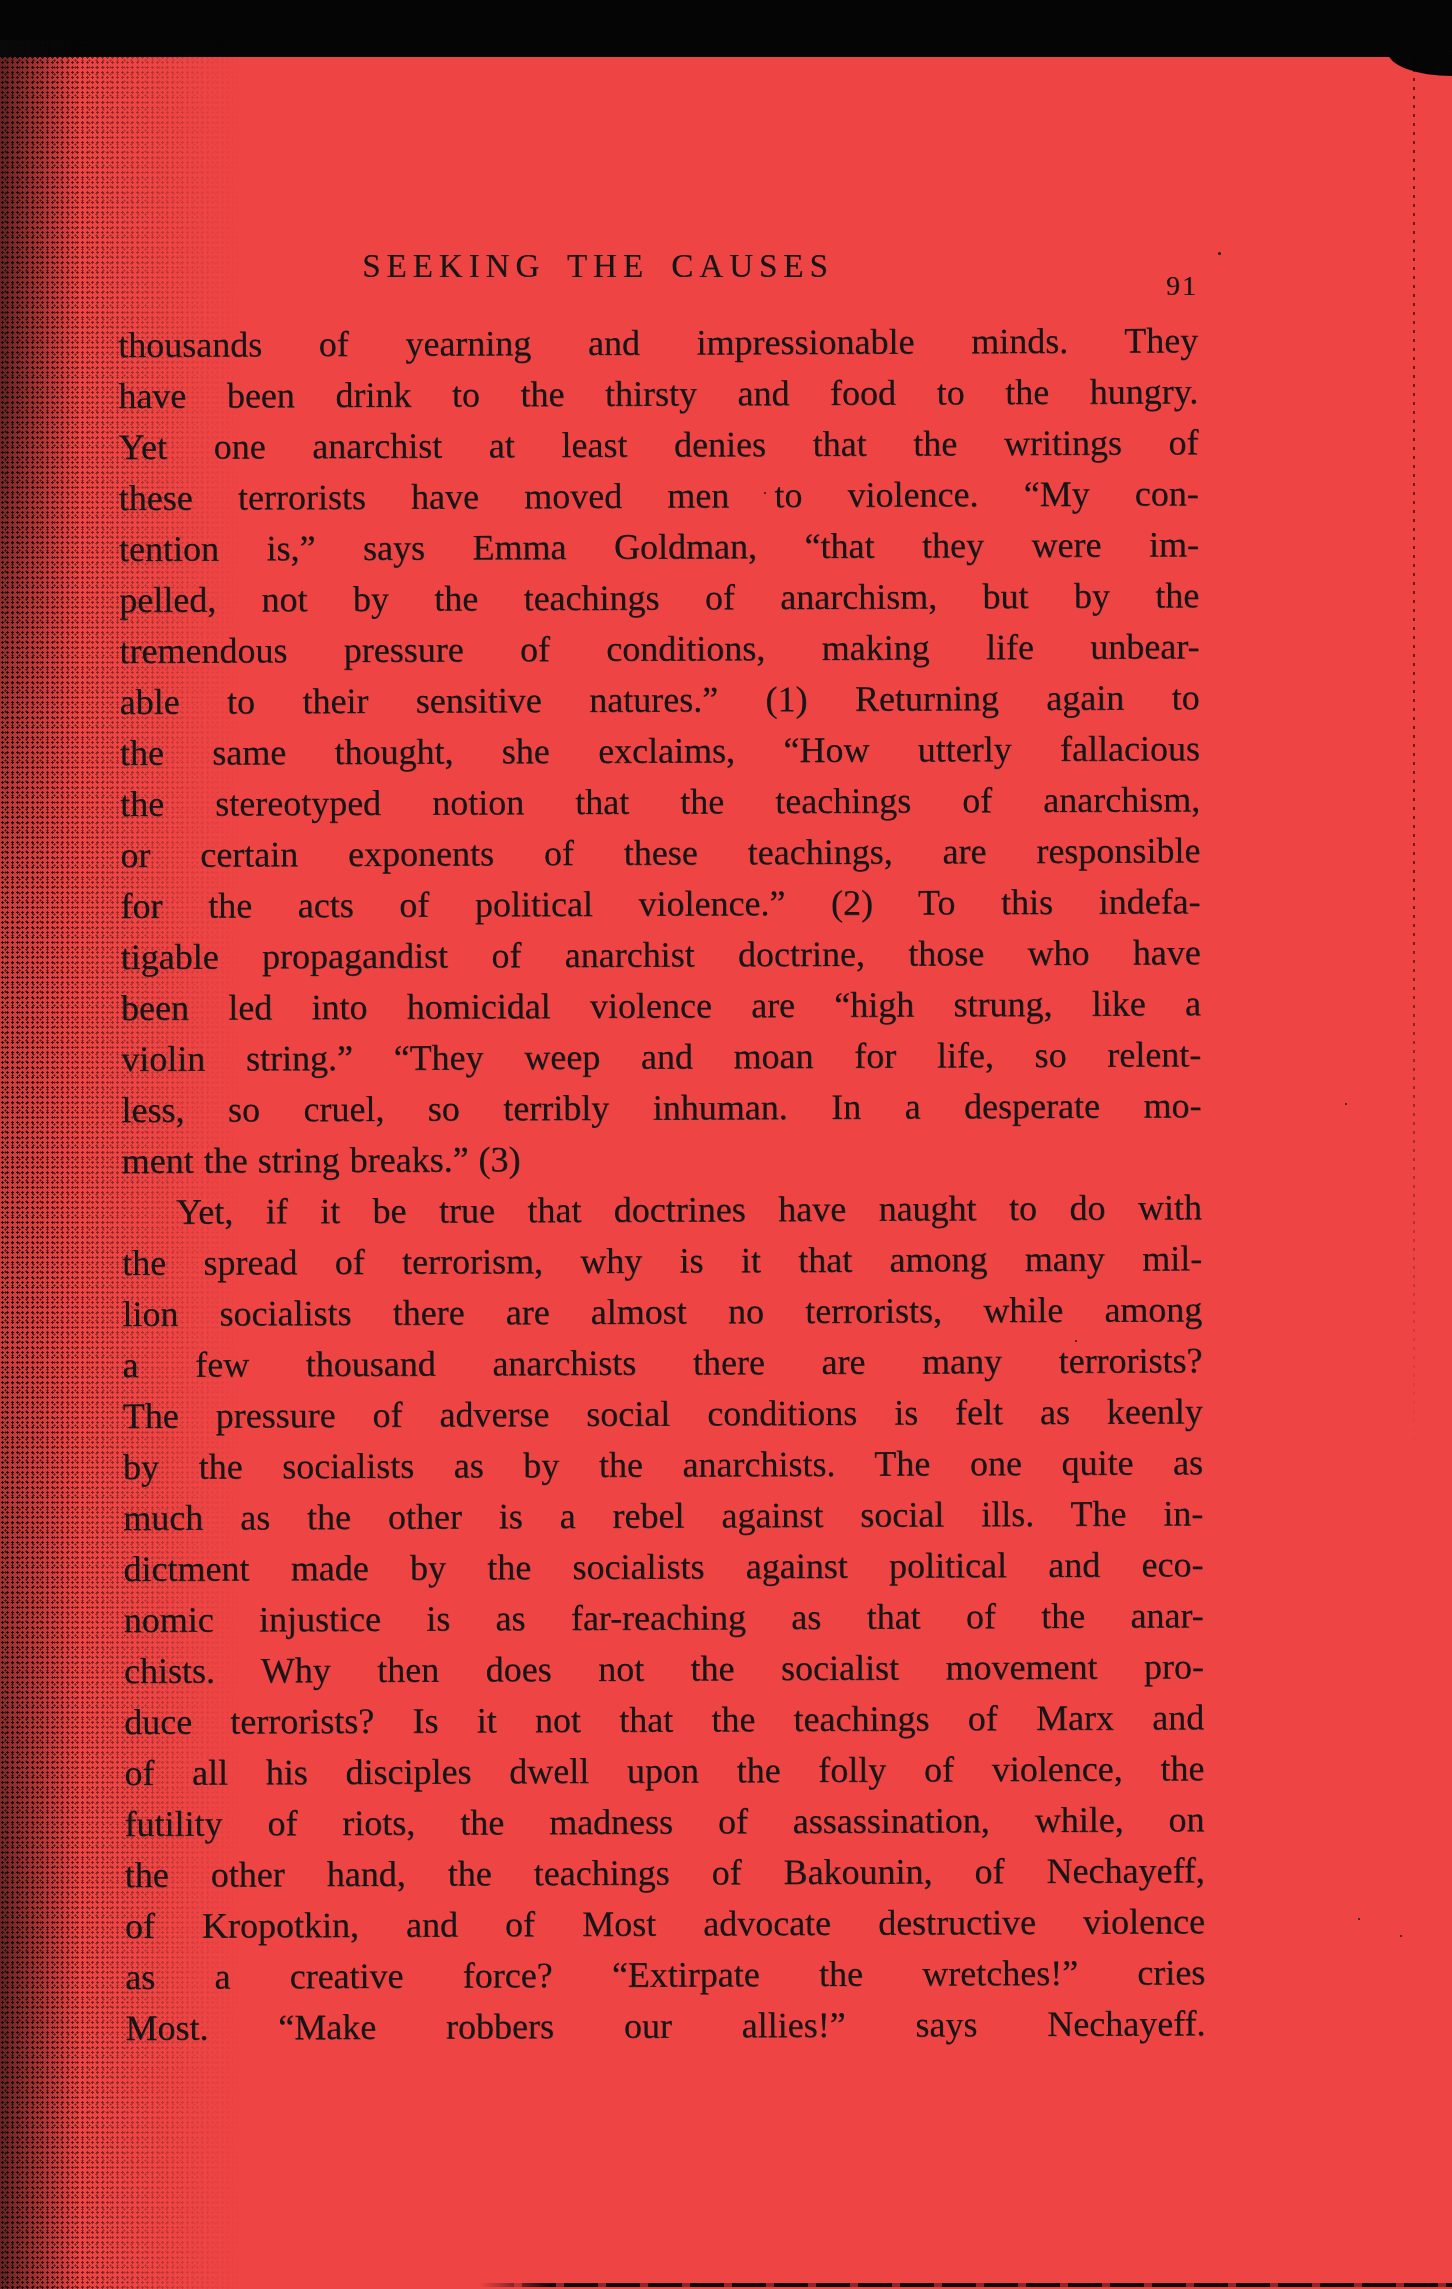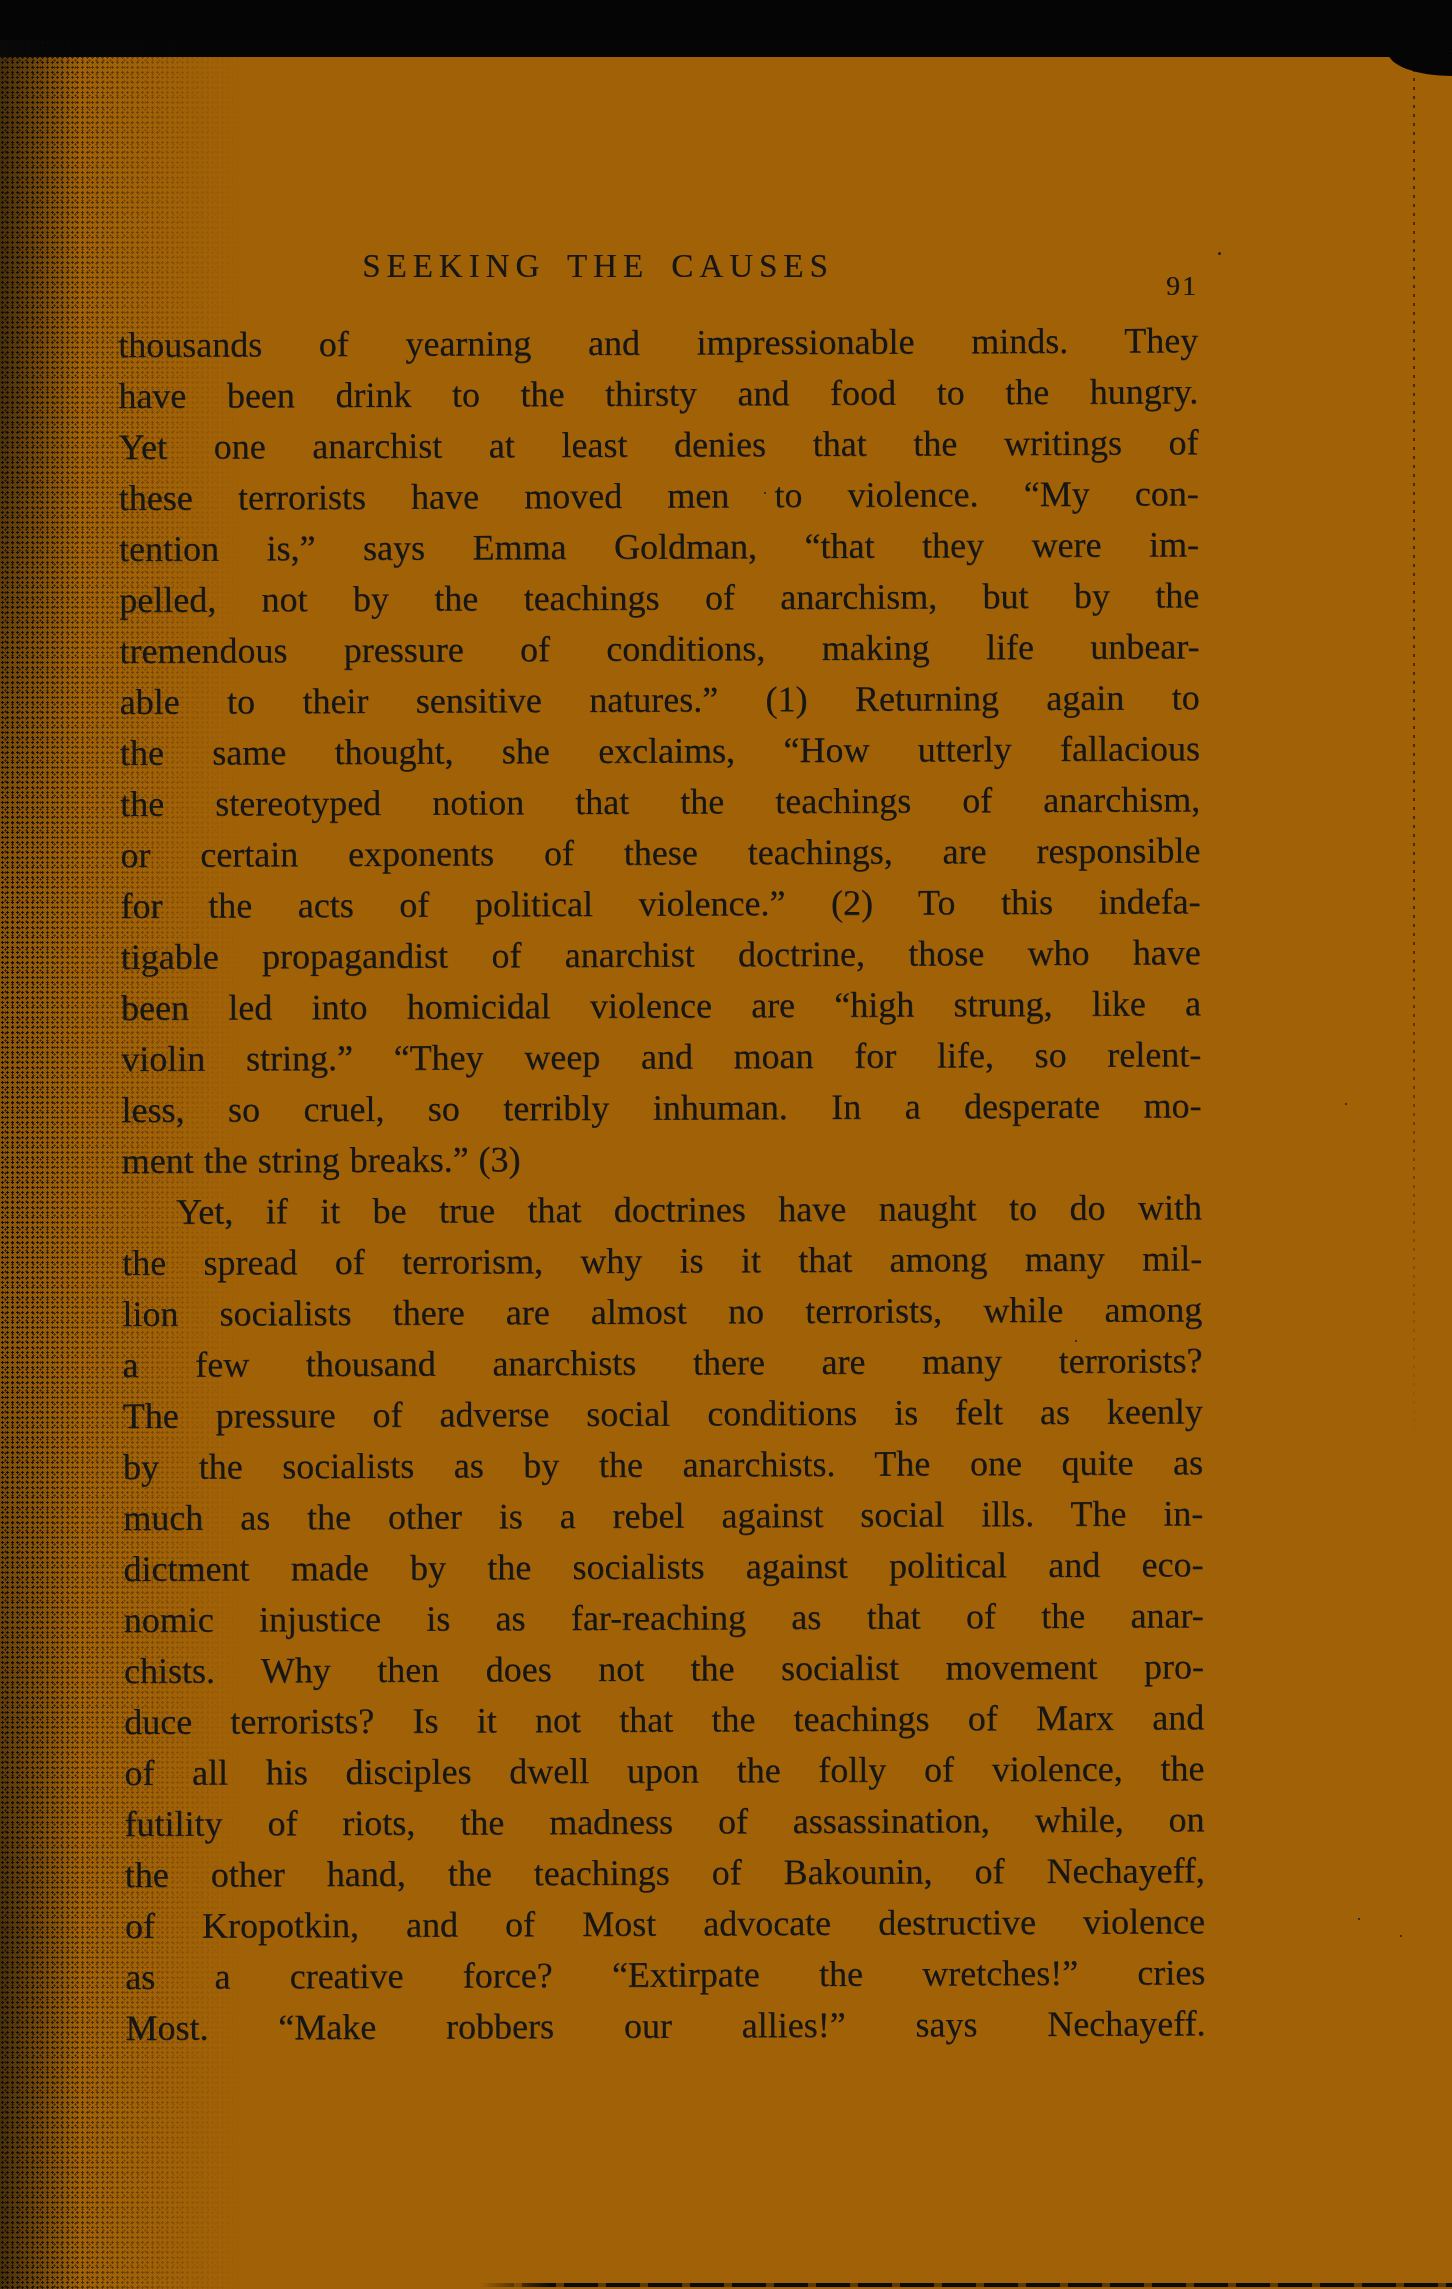--- a/index.html
+++ b/index.html
@@ -1,19 +1,19 @@
 <!DOCTYPE html>
 <html><head>
 <meta charset="utf-8">
 <style>
   html,body{margin:0;padding:0;background:#e9e9e6;}
   .page{
     position:relative;
     width:1452px;height:2289px;
-    background:#a16207;
+    background:#ef4444;
     overflow:hidden;
     font-family:"Liberation Serif","DejaVu Serif",serif;
     color:#161616;
   }
   
   .top-band{
     position:absolute;left:0;top:0;width:1452px;height:57px;
     background:#050505;
     border-bottom-right-radius:14px 6px;
   }

